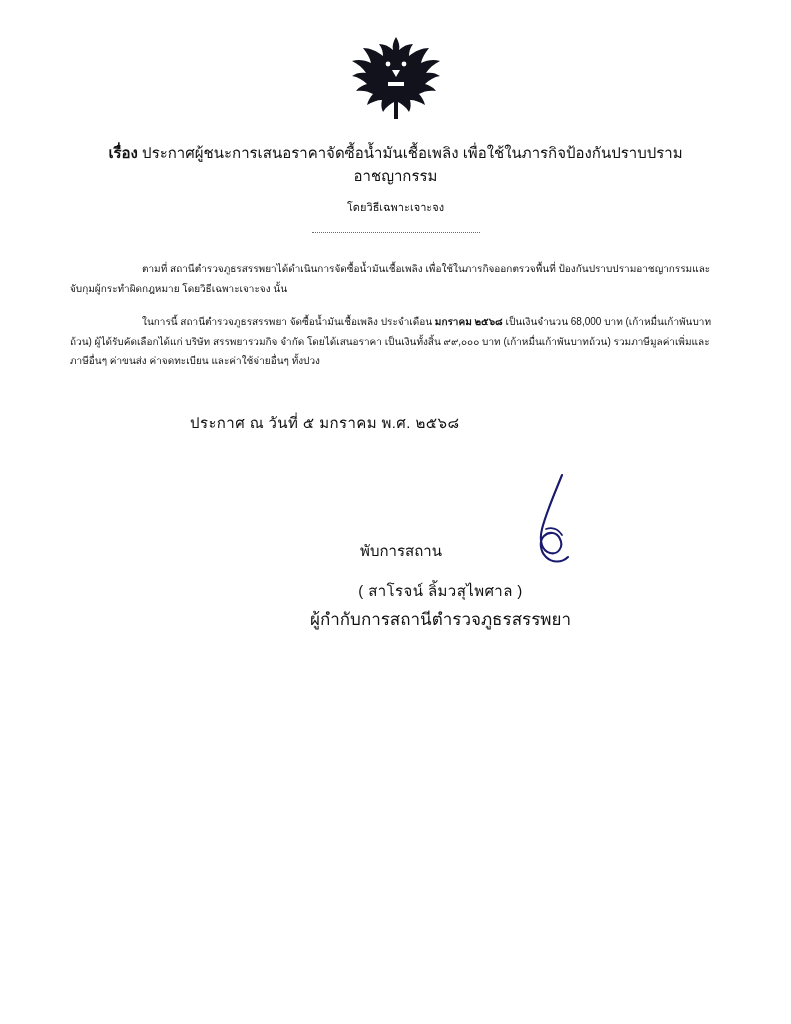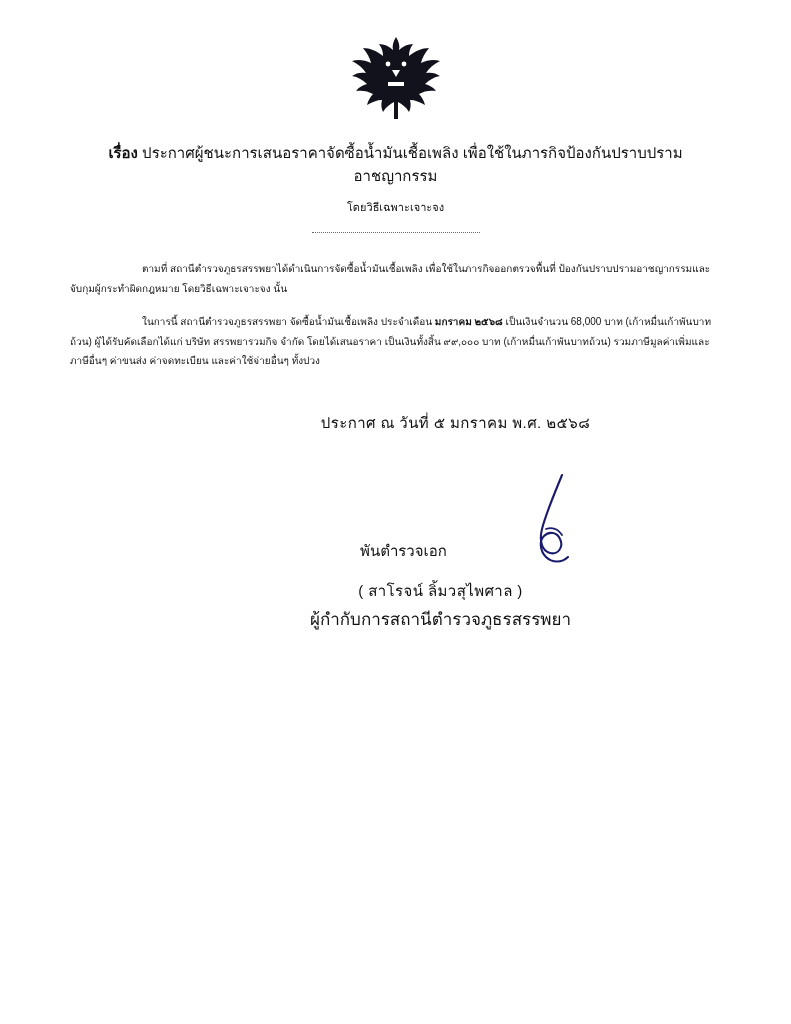--- a/index.html
+++ b/index.html
@@ -74,21 +74,20 @@
     text-indent: 72px;
   }
   .para.second {
     margin-top: 14px;
   }
   .bold {
     font-weight: bold;
   }
   .date-line {
     margin-top: 40px;
-    text-align: center;
     font-size: 15px;
     padding-left: 120px;
     letter-spacing: 0.4px;
   }
   .sig-area {
     margin-top: 52px;
     position: relative;
     height: 150px;
   }
   .rank-label {
@@ -155,21 +154,21 @@
   <div class="body-block">
     <p class="para">ตามที่ สถานีตำรวจภูธรสรรพยาได้ดำเนินการจัดซื้อน้ำมันเชื้อเพลิง เพื่อใช้ในภารกิจออกตรวจพื้นที่ ป้องกันปราบปรามอาชญากรรมและจับกุมผู้กระทำผิดกฎหมาย โดยวิธีเฉพาะเจาะจง นั้น</p>
     <p class="para second">
       <span>ในการนี้ สถานีตำรวจภูธรสรรพยา จัดซื้อน้ำมันเชื้อเพลิง ประจำเดือน </span><span class="bold">มกราคม ๒๕๖๘</span><span> เป็นเงินจำนวน 68,000 บาท (เก้าหมื่นเก้าพันบาทถ้วน) ผู้ได้รับคัดเลือกได้แก่ บริษัท สรรพยารวมกิจ จำกัด โดยได้เสนอราคา เป็นเงินทั้งสิ้น ๙๙,๐๐๐ บาท (เก้าหมื่นเก้าพันบาทถ้วน)  รวมภาษีมูลค่าเพิ่มและภาษีอื่นๆ ค่าขนส่ง ค่าจดทะเบียน และค่าใช้จ่ายอื่นๆ ทั้งปวง</span>
     </p>
   </div>
 
   <div class="date-line">ประกาศ   ณ  วันที่   ๕   มกราคม   พ.ศ.  ๒๕๖๘</div>
 
   <div class="sig-area">
-    <div class="rank-label">พันตำรวจเอก</div>
+    <div class="rank-label">พับการสถาน</div>
     <svg class="signature" viewBox="0 0 110 120" aria-hidden="true">
       <path d="M60 6 C52 26 44 44 40 60 C37 72 40 82 48 84 C56 86 62 78 58 70 C55 63 47 62 42 67 C37 72 38 82 44 88 C50 94 60 94 66 88" fill="none" stroke="#1a1a6e" stroke-width="2.1" stroke-linecap="round"></path>
       <path d="M44 60 C50 58 56 60 60 66" fill="none" stroke="#1a1a6e" stroke-width="1.8" stroke-linecap="round"></path>
     </svg>
     <div class="name-line">(  สาโรจน์  ลิ้มวสุไพศาล  )</div>
     <div class="position-line">ผู้กำกับการสถานีตำรวจภูธรสรรพยา</div>
   </div>
 
 </div>
 

